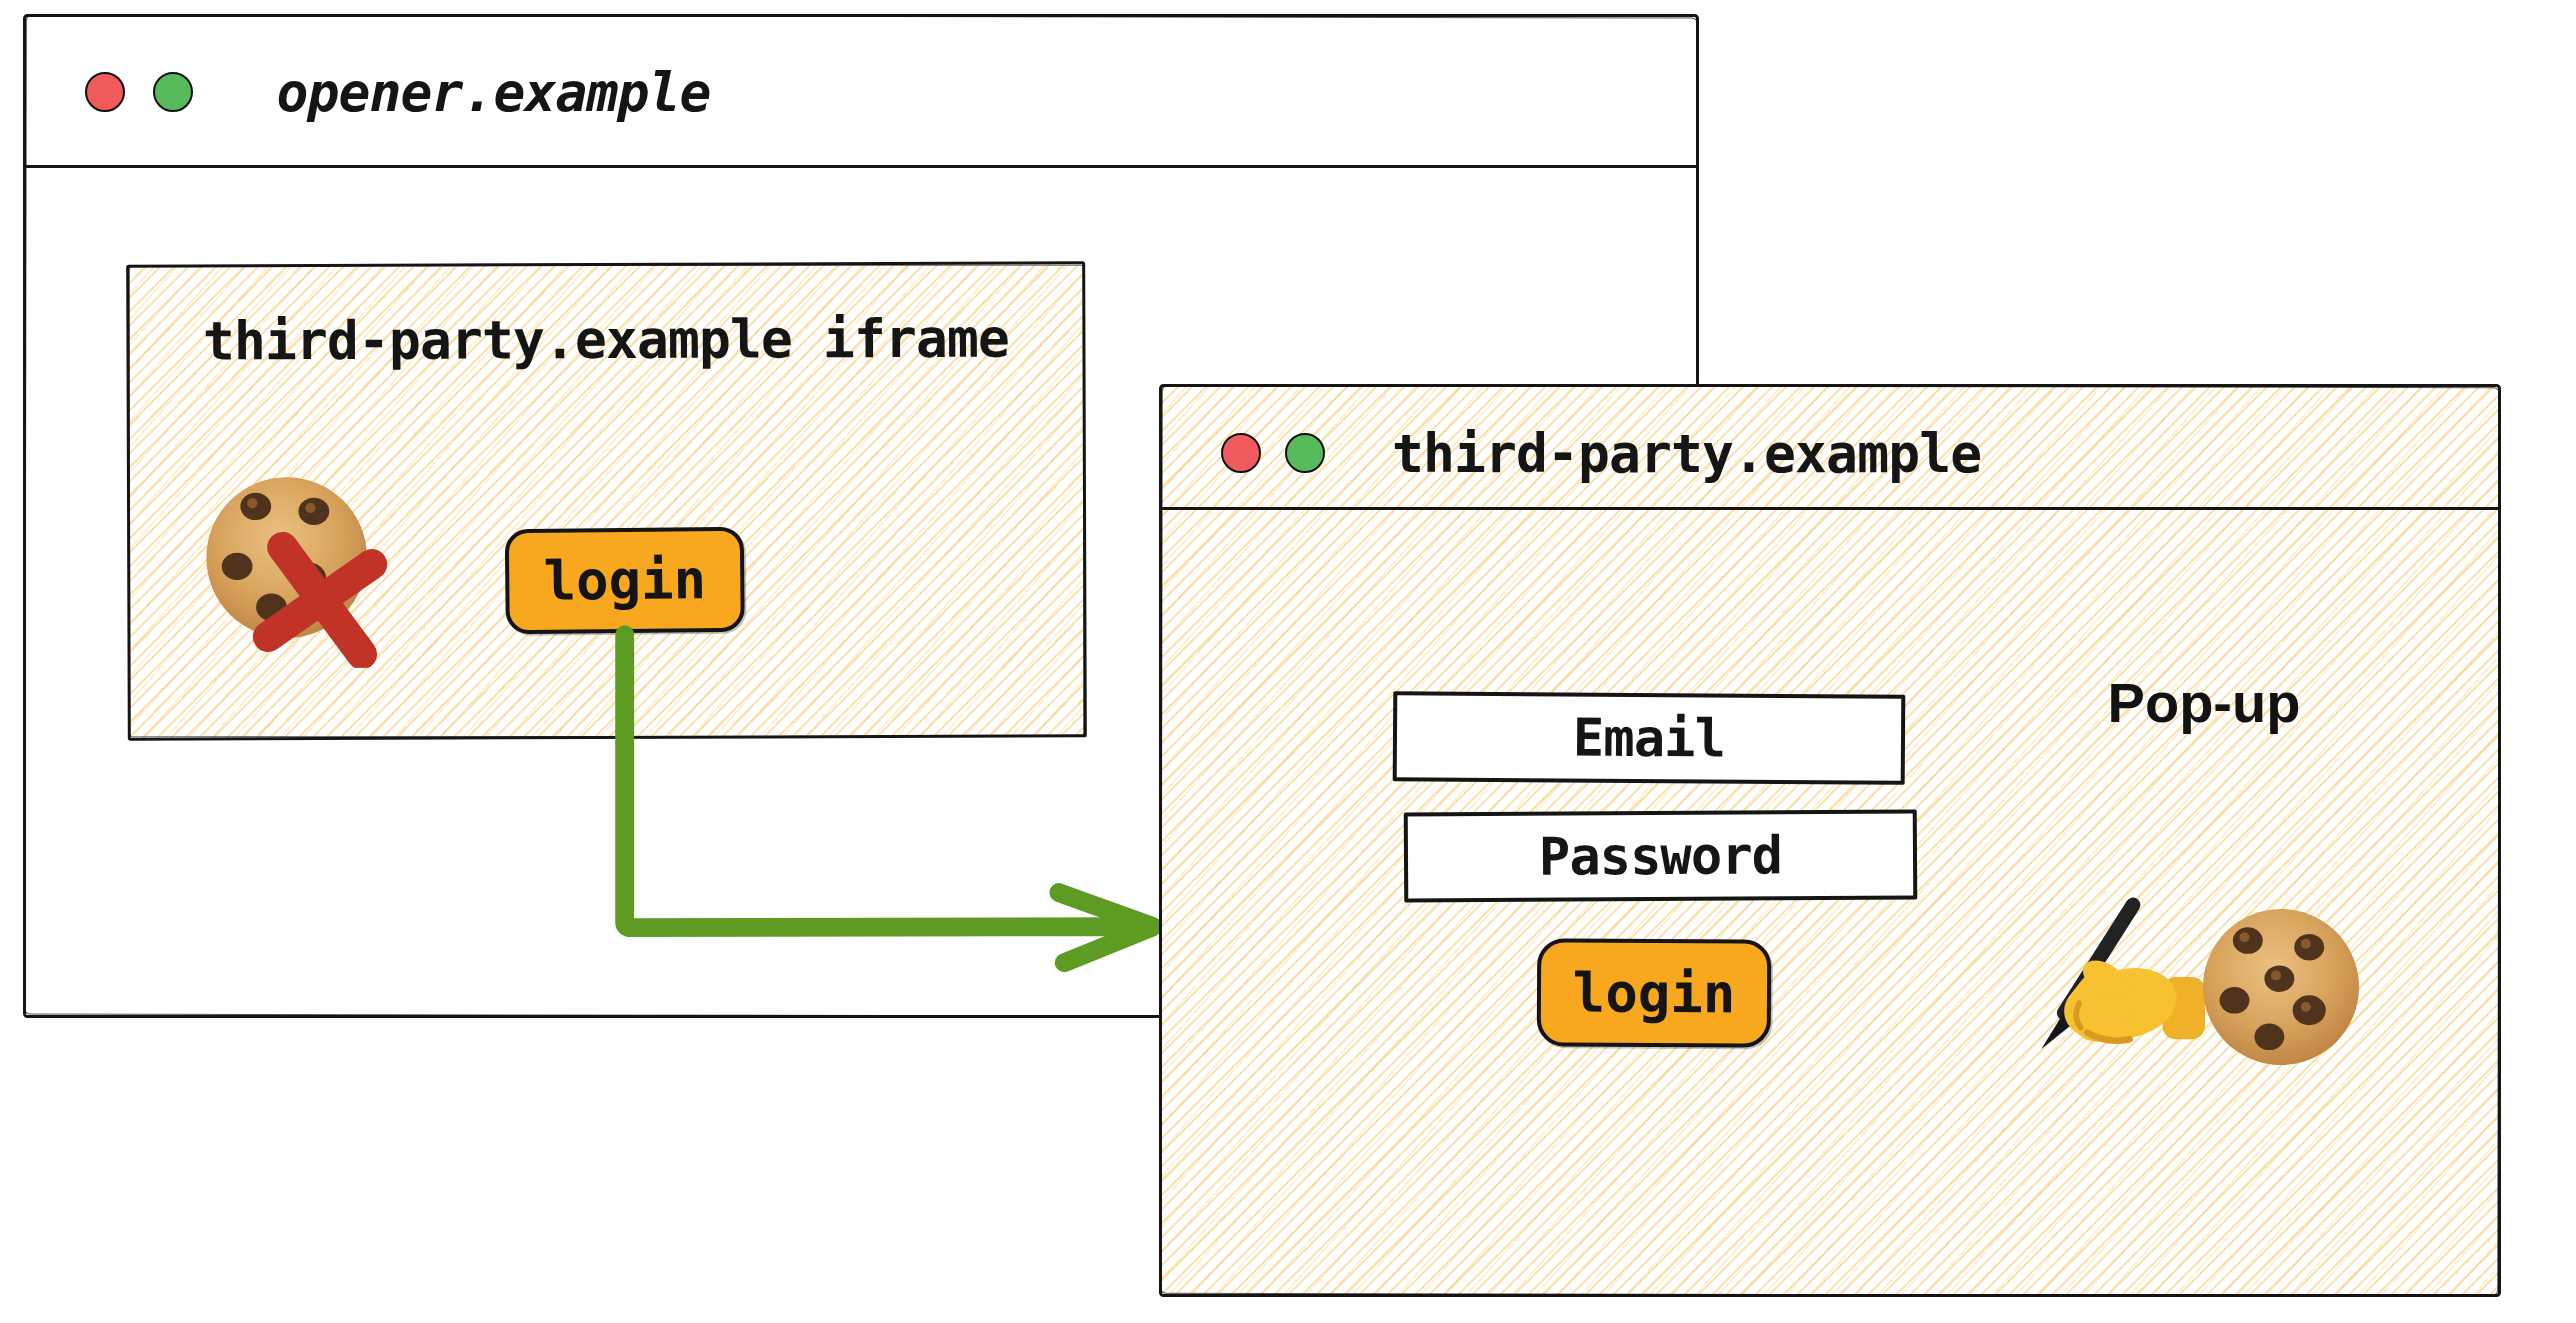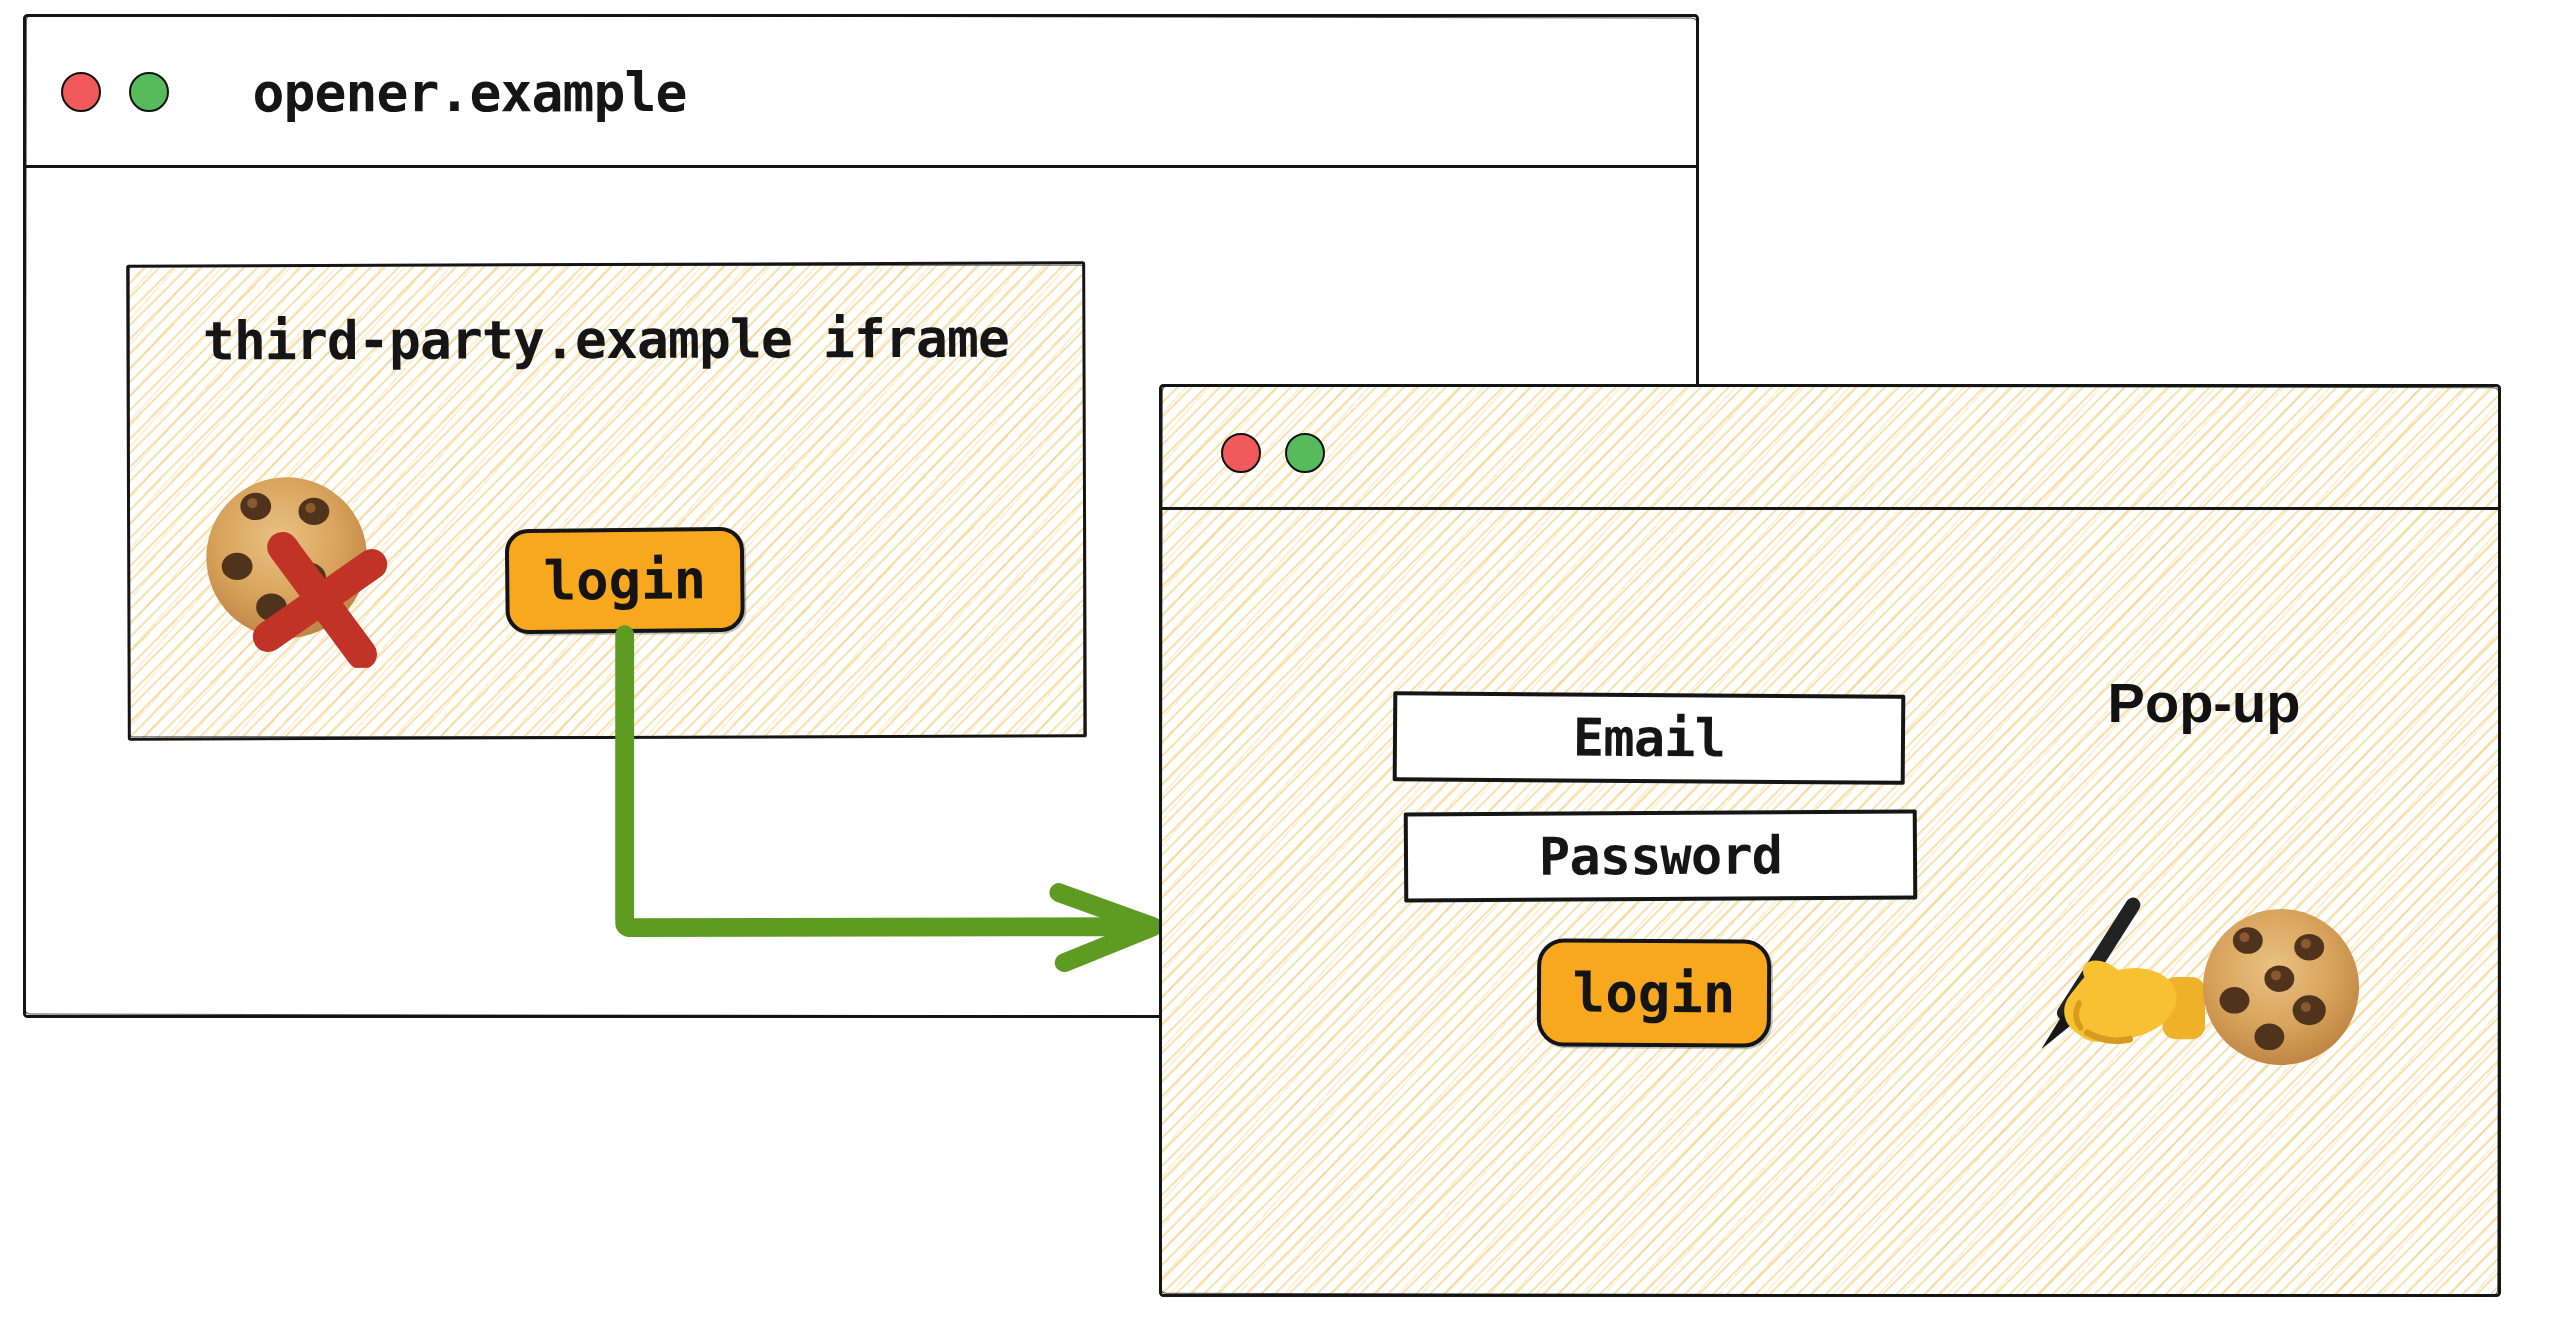--- a/index.html
+++ b/index.html
@@ -23,21 +23,21 @@
   }
   .titlebar{
     position:relative;display:flex;align-items:center;border-bottom:3.6px solid #151515;
   }
   .dot{width:40px;height:40px;border-radius:50%;border:2.7px solid #111;flex:0 0 auto;}
   .dot.red{background:#F05A5A;}
   .dot.green{background:#57BB5B;}
   .titletext{font-size:53px;font-weight:700;letter-spacing:-0.9px;white-space:nowrap;}
 
   .opener{left:22.5px;top:13.5px;width:1676px;height:1004px;z-index:1;}
-  .opener .titlebar{height:151px;padding-left:35px;padding-top:3.6px;}
+  .opener .titlebar{height:151px;padding-left:59px;padding-top:3.6px;font-style:italic;}
   .opener .dot.green{margin-left:28px;}
   .opener .titletext{margin-left:84px;}
 
   .iframe-box{
     position:absolute;left:101px;top:246px;width:959px;height:476px;
     border:3.6px solid #151515;border-radius:2.7px;transform:rotate(-.2deg);
   }
   .iframe-box::after{
     content:'';position:absolute;inset:-0.9px;border:1.8px solid rgba(21,21,21,.6);
     border-radius:3.6px;transform:rotate(.18deg);pointer-events:none;
@@ -130,20 +130,21 @@
 
   <svg class="arrow-layer" viewBox="0 0 2866 1473">
     <path d="M695,706 L695,1026 Q695,1032 702,1032 L1262,1031" fill="none" stroke="#5D9B23" stroke-width="21" stroke-linecap="round" stroke-linejoin="round"></path>
     <path d="M1178,993 L1283,1031 L1184,1071" fill="none" stroke="#5D9B23" stroke-width="21" stroke-linecap="round" stroke-linejoin="round"></path>
   </svg>
 
   <section class="window popup hatch">
     <div class="titlebar">
       <span class="dot red"></span>
       <span class="dot green"></span>
+      <span class="titletext">third-party.example</span>
     </div>
 
     <div class="field field-email">
       <span>Email</span>
     </div>
 
     <div class="field field-password">
       <span>Password</span>
     </div>
 

